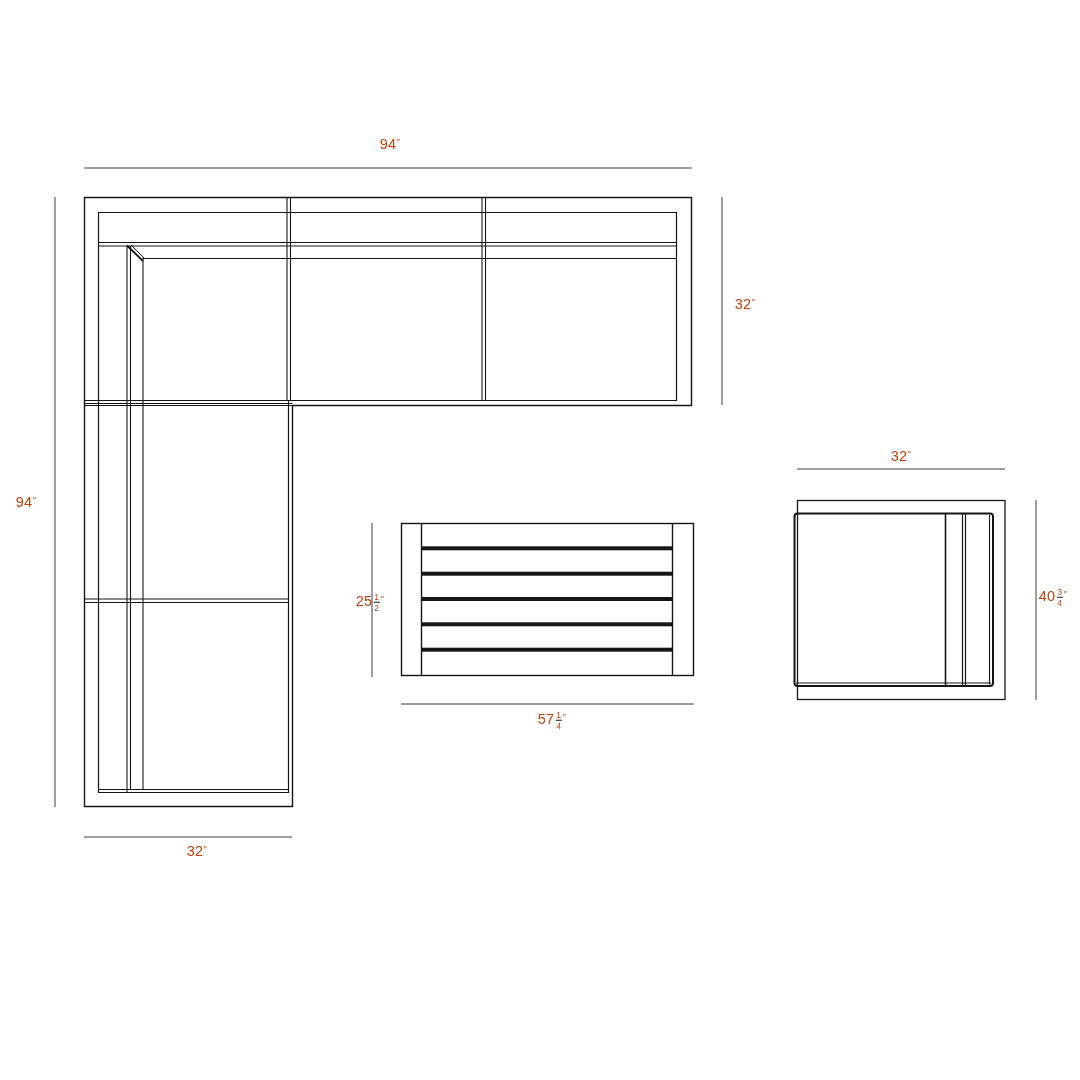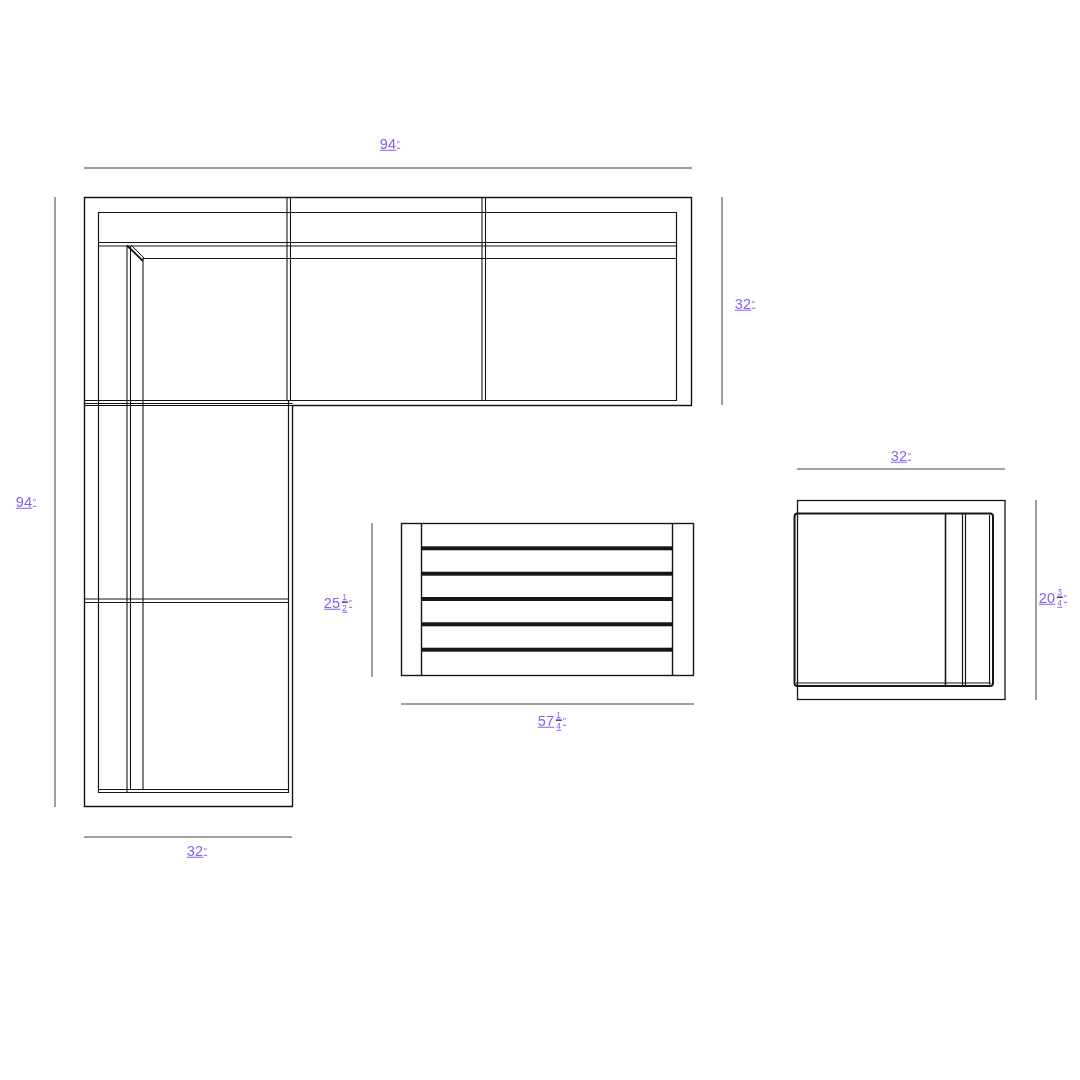--- a/index.html
+++ b/index.html
@@ -10,27 +10,26 @@
     background: #ffffff;
     font-family: "Liberation Sans", sans-serif;
     overflow: hidden;
   }
   svg.plan { position: absolute; left: 0; top: 0; }
 
   .dim-label {
     position: absolute;
     transform: translate(-50%, -50%);
     display: inline-flex;
-    align-items: center;
+    align-items: flex-start;
     font-size: 14.5px;
     line-height: 1;
-    color: #8b5cf6;
+    color: #c2410c;
     letter-spacing: 0.2px;
     white-space: nowrap;
-    text-decoration: underline;
   }
   .dim-label .unit {
     font-size: 9px;
     line-height: 1;
     margin-top: 0.5px;
     margin-left: 0.5px;
   }
   .frac {
     display: inline-flex;
     flex-direction: column;
@@ -131,21 +130,21 @@
   <div class="dim-label" style="left:26px; top:502px;">
     <span>94</span>
     <span class="unit">″</span>
   </div>
 
   <div class="dim-label" style="left:197px; top:851px;">
     <span>32</span>
     <span class="unit">″</span>
   </div>
 
-  <div class="dim-label" style="left:338px; top:603px;">
+  <div class="dim-label" style="left:370px; top:603px;">
     <span>25</span>
     <span class="frac">
       <span class="num">1</span>
       <span class="den">2</span>
     </span>
     <span class="unit">″</span>
   </div>
 
   <div class="dim-label" style="left:552px; top:721px;">
     <span>57</span>
@@ -155,21 +154,21 @@
     </span>
     <span class="unit">″</span>
   </div>
 
   <div class="dim-label" style="left:901px; top:456px;">
     <span>32</span>
     <span class="unit">″</span>
   </div>
 
   <div class="dim-label" style="left:1053px; top:598px;">
-    <span>20</span>
+    <span>40</span>
     <span class="frac">
       <span class="num">3</span>
       <span class="den">4</span>
     </span>
     <span class="unit">″</span>
   </div>
 
 </div>
 
 </body></html>

